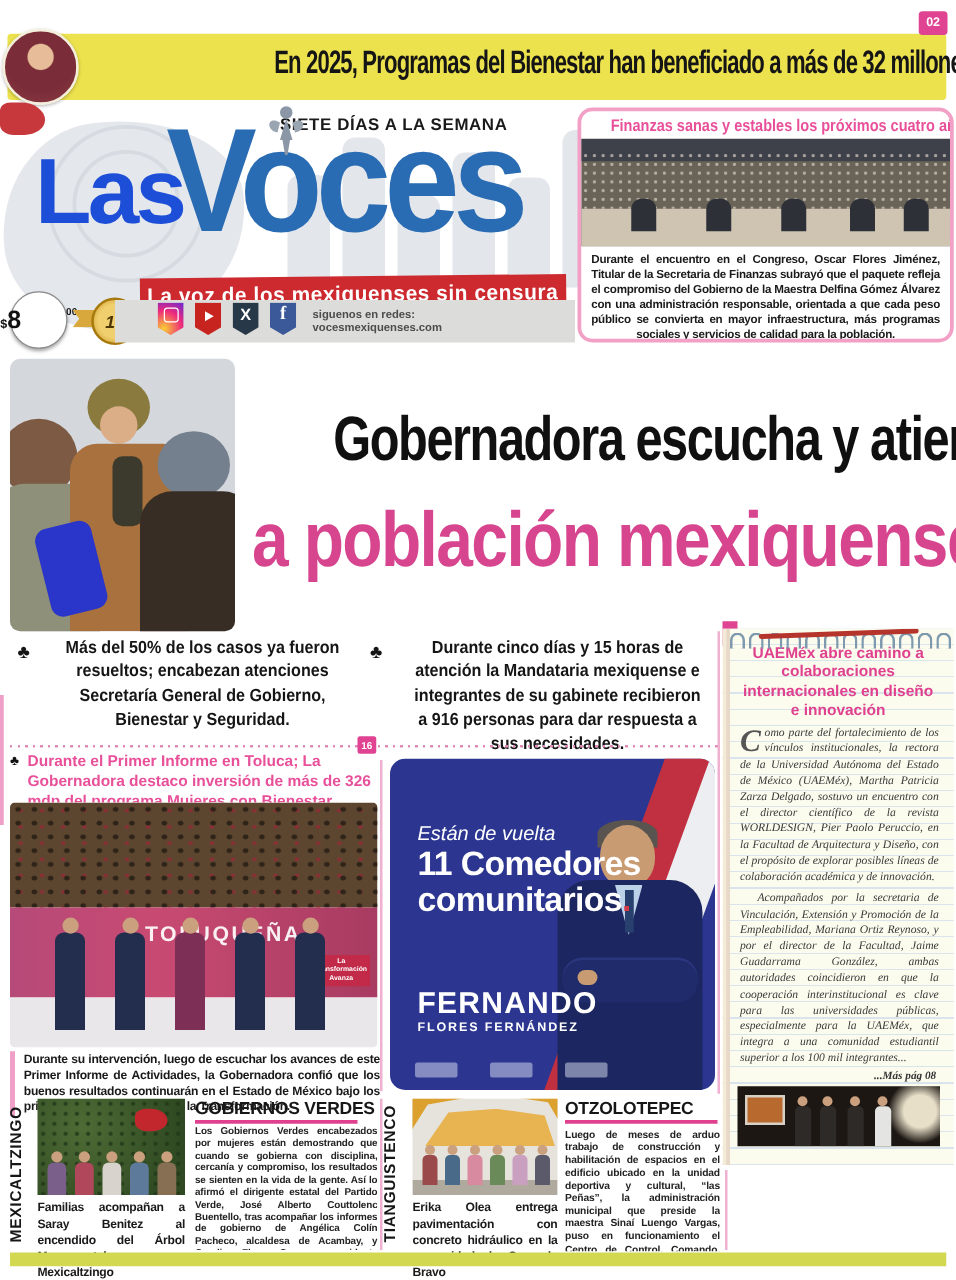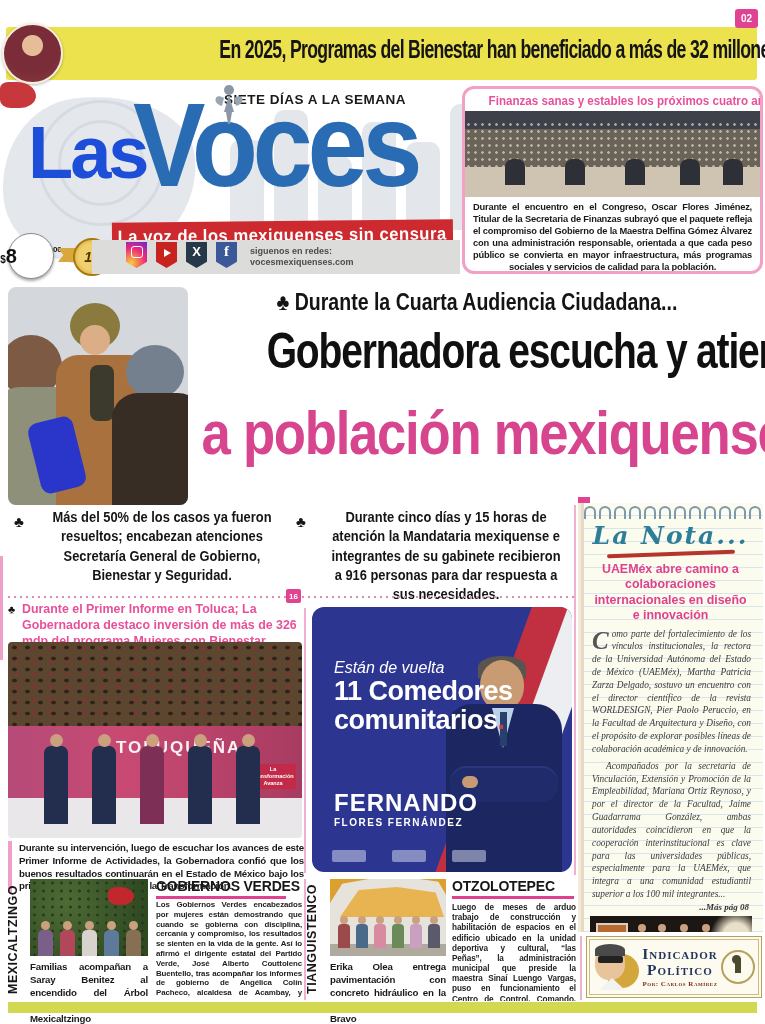--- a/index.html
+++ b/index.html
@@ -325,23 +325,20 @@
     <div class="fig1h"></div>
     <div class="fig1b"></div>
     <div class="gobh"></div>
     <div class="gobf"></div>
     <div class="gobb"></div>
     <div class="scarf"></div>
     <div class="fig2h"></div>
     <div class="fig2b"></div>
     <div class="bag"></div>
   </div>
-  <div class="abs" id="kicker">
-    <span class="sqz"><span class="clover">♣ </span><span>Durante la Cuarta Audiencia Ciudadana...</span></span>
-  </div>
   <div class="abs" id="h1black"><span class="sqz">Gobernadora escucha y atiende</span></div>
   <div class="abs" id="h2pink"><span class="sqz">a población mexiquense</span></div>
   <div class="abs bullet" id="bullet1">
     <span class="clover">♣</span>
     <span class="sqz">Más del 50% de los casos ya fueron resueltos; encabezan atenciones Secretaría General de Gobierno, Bienestar y Seguridad.</span>
   </div>
   <div class="abs bullet" id="bullet2">
     <span class="clover">♣</span>
     <span class="sqz">Durante cinco días y 15 horas de atención la Mandataria mexiquense e integrantes de su gabinete recibieron a 916 personas para dar respuesta a sus necesidades.</span>
   </div>
@@ -404,21 +401,20 @@
         <i></i>
         <i></i>
         <i></i>
         <i></i>
         <i></i>
         <i></i>
         <i></i>
         <i></i>
         <i></i>
     </div>
-    <div id="lanota-title">La Nota...</div>
     <div id="lanota-underline"></div>
     <div id="lanota-hl">UAEMéx abre camino a colaboraciones internacionales en diseño e innovación</div>
     <p class="lanota-p p1">Como parte del fortalecimiento de los vínculos institucionales, la rectora de la Universidad Autónoma del Estado de México (UAEMéx), Martha Patricia Zarza Delgado, sostuvo un encuentro con el director científico de la revista WORLDESIGN, Pier Paolo Peruccio, en la Facultad de Arquitectura y Diseño, con el propósito de explorar posibles líneas de colaboración académica y de innovación.</p>
     <p class="lanota-p p2">Acompañados por la secretaria de Vinculación, Extensión y Promoción de la Empleabilidad, Mariana Ortiz Reynoso, y por el director de la Facultad, Jaime Guadarrama González, ambas autoridades coincidieron en que la cooperación interinstitucional es clave para las universidades públicas, especialmente para la UAEMéx, que integra a una comunidad estudiantil superior a los 100 mil integrantes...</p>
     <div id="lanota-more">...Más pág  08</div>
     <div id="lanota-photo">
       <div class="glow"></div>
         <div class="frame"></div>
       <div class="p" style="left:46px"></div>
         <div class="p" style="left:66px"></div>
@@ -459,30 +455,15 @@
       <div class="k" style="left:62px;background:#6a8a5a"></div>
     <div class="k" style="left:80px;background:#caa0c0"></div>
       <div class="k" style="left:98px;background:#5a5a6a"></div>
   </div>
   <div class="abs botcap" id="tia-caption">Erika Olea entrega pavimentación con concreto hidráulico en la comunidad de Cruz de Bravo</div>
 
   <div class="abs bot-title" id="otz-title">OTZOLOTEPEC</div>
   <div class="abs bot-rule" id="otz-rule"></div>
   <div class="abs bot-body" id="otz-body">Luego de meses de arduo trabajo de construcción y habilitación de espacios en el edificio ubicado en la unidad deportiva y cultural, “las Peñas”, la administración municipal que preside la maestra Sinaí Luengo Vargas, puso en funcionamiento el Centro de Control, Comando, Comunicación y Cómputo (C4).</div>
 
-  <div class="abs" id="indicador">
-    <div id="ind-portrait">
-      <div class="gold"></div>
-        <div class="face"></div>
-        <div class="hair"></div>
-      <div class="glasses"></div>
-        <div class="shirt"></div>
-    </div>
-    <div id="ind-text">
-      <div class="t">Indicador</div>
-      <div class="t">Político</div>
-      <div class="by">Por: Carlos Ramírez</div>
-    </div>
-    <div id="ind-emblem"></div>
-  </div>
 
   <div class="abs" id="greenbar"></div>
 </div>
 
 </body></html>

